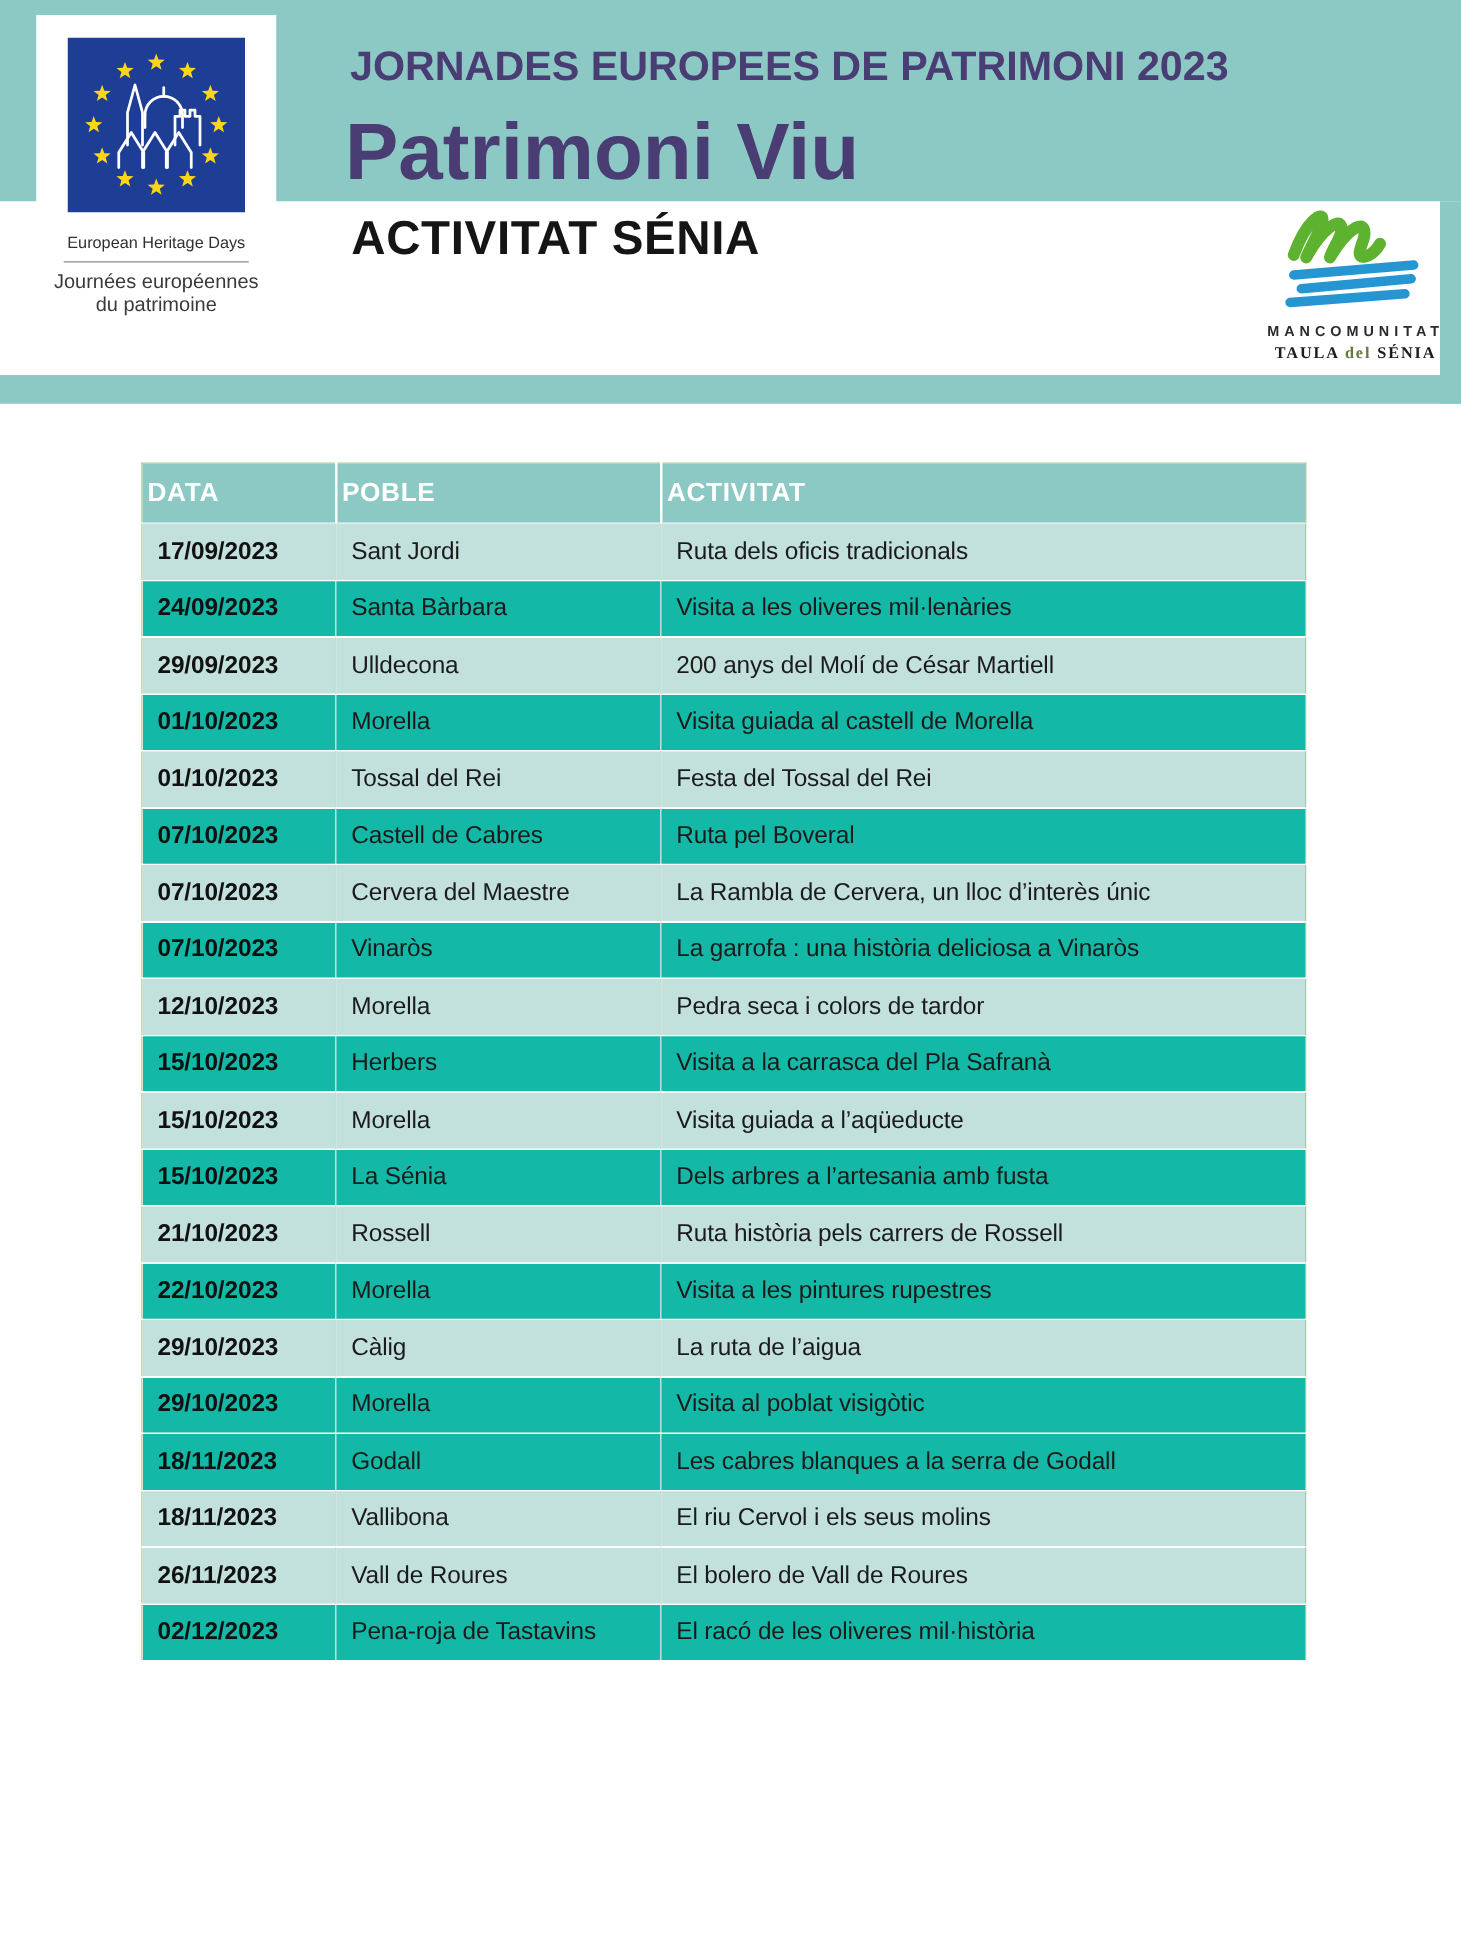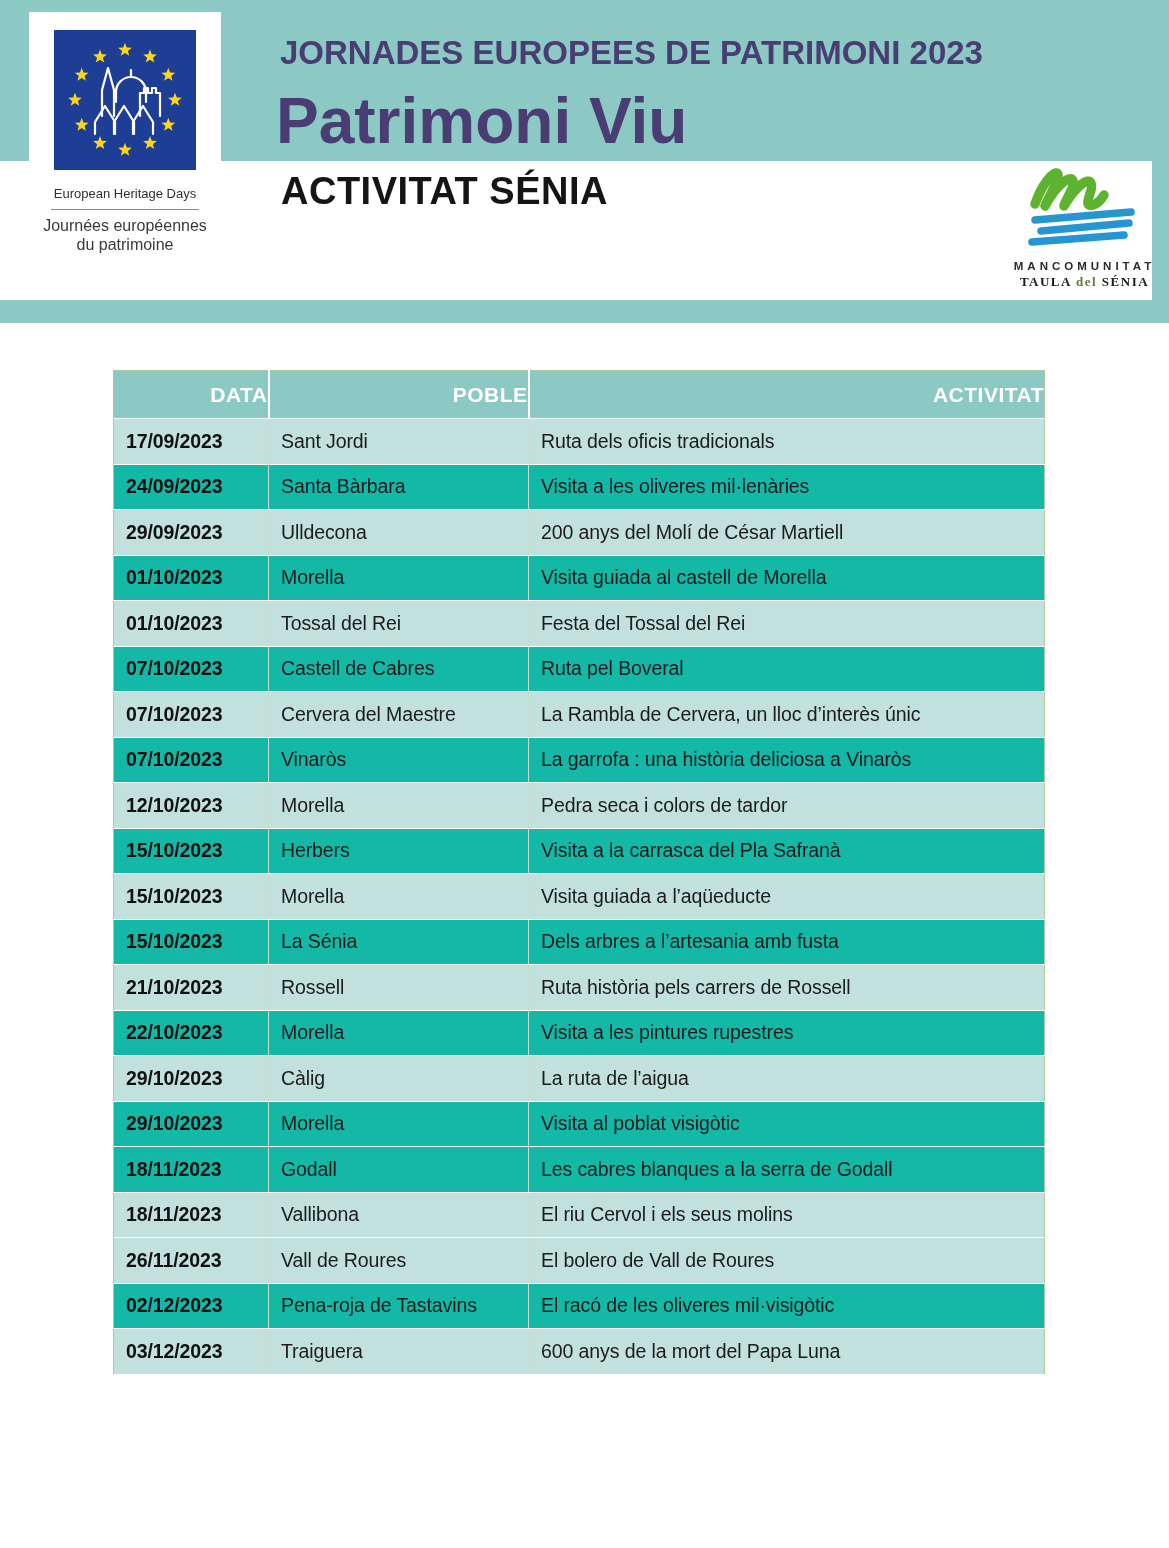--- a/index.html
+++ b/index.html
@@ -34,21 +34,21 @@
   .manco-line2 .del{font-weight:600;color:#647a3c;}
 
   
   .events{position:absolute;left:113px;top:370px;width:931px;border-collapse:collapse;table-layout:fixed;}
   .events col.c-data{width:155px;}
   .events col.c-poble{width:260px;}
   .events col.c-act{width:516px;}
   .events{border:1px solid #abc9a0;}
   .events th{
     height:47px;background:var(--teal);color:#ffffff;
-    font-size:21px;font-weight:bold;letter-spacing:0.5px;text-align:right;
+    font-size:21px;font-weight:bold;letter-spacing:0.5px;text-align:left;
     padding:0 0 0 4px;border-right:2px solid #ffffff;border-bottom:1px solid #eef6f3;
   }
   .events th:last-child{border-right:none;}
   .events td{
     height:44.5px;font-size:19.5px;color:#1b1b1b;letter-spacing:-0.1px;
     padding:0 6px 0 12px;border-right:1px solid #c6ded2;border-bottom:1px solid #ffffff;
     overflow:hidden;white-space:nowrap;
   }
   .events td:last-child{border-right:none;}
   .events td:first-child{font-weight:bold;color:#111;}
@@ -221,23 +221,18 @@
           <td>El riu Cervol i els seus molins</td>
         </tr>
         <tr class="tint">
           <td>26/11/2023</td>
           <td>Vall de Roures</td>
           <td>El bolero de Vall de Roures</td>
         </tr>
         <tr class="plain">
           <td>02/12/2023</td>
           <td>Pena-roja de Tastavins</td>
-          <td>El racó de les oliveres mil·visigòtic</td>
-        </tr>
-        <tr class="tint">
-          <td>03/12/2023</td>
-          <td>Traiguera</td>
-          <td>600 anys de la mort del Papa Luna</td>
+          <td>El racó de les oliveres mil·història</td>
         </tr>
       </tbody>
   </table>
 
 </div>
 
 </body></html>

